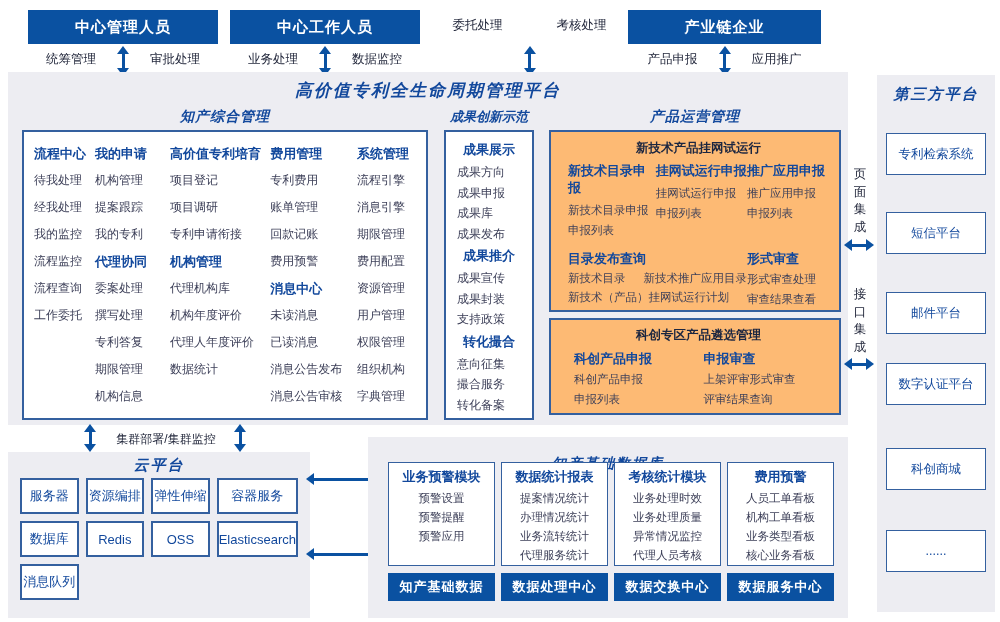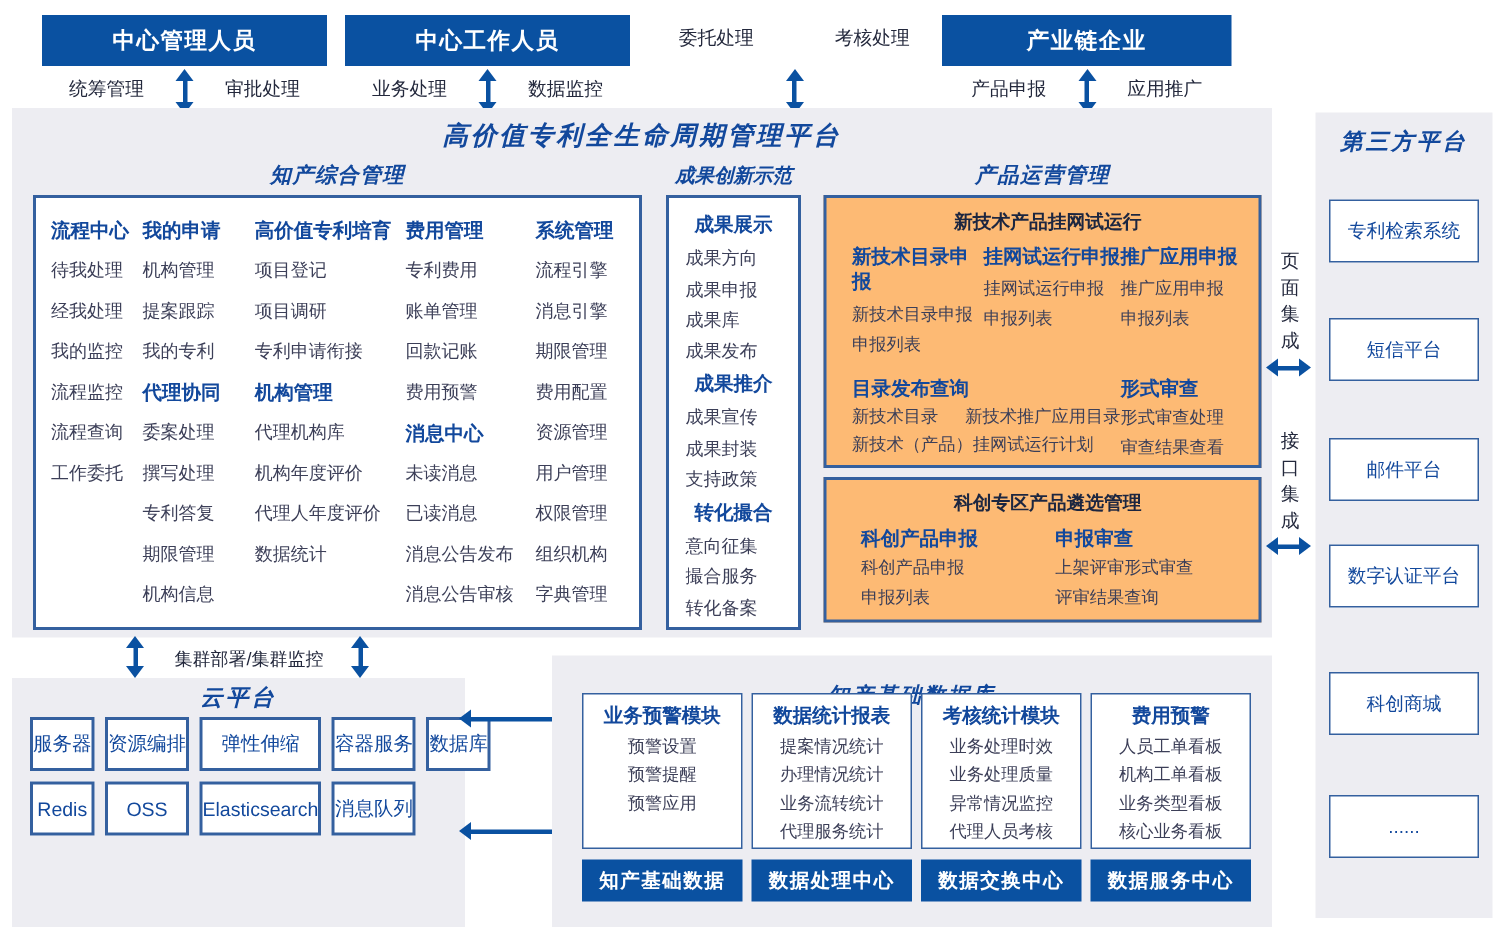--- a/index.html
+++ b/index.html
@@ -60,21 +60,21 @@
   .prow{display:flex;justify-content:space-between;margin-top:9px;}
   .cat-line{font-size:11.5px;color:var(--item);line-height:19px;white-space:nowrap;}
   .cat-line .sp{display:inline-block;width:18px;}
 
   
   .cluster-label{position:absolute;font-size:12px;color:var(--dark);}
 
   
   .panel{position:absolute;background:var(--panel);}
   .panel-title{text-align:center;font-size:15px;font-weight:700;font-style:italic;color:var(--head);letter-spacing:2px;}
-  .cloud-grid{position:absolute;left:12px;top:26px;width:278px;display:grid;grid-template-columns:repeat(5,1fr);gap:7px;}
+  .cloud-grid{position:absolute;left:12px;top:26px;width:278px;display:grid;grid-template-columns:repeat(4,1fr);gap:7px;}
   .cloud-grid .cloud-box{height:36px;background:#fff;border:2px solid var(--bd);display:flex;align-items:center;justify-content:center;font-size:13px;color:var(--head);white-space:nowrap;}
 
   
   .db-row{position:absolute;left:20px;right:14px;top:25px;display:flex;gap:6px;}
   .db-col{flex:1;display:flex;flex-direction:column;}
   .db-box{height:104px;background:#fff;border:1.5px solid var(--bd);padding-top:2px;text-align:center;}
   .db-box .ghead{line-height:24px;}
   .db-box .gitem{line-height:19px;font-size:11.5px;}
   .db-btn{margin-top:7px;height:28px;background:var(--blue);color:#fff;font-size:13px;font-weight:700;display:flex;align-items:center;justify-content:center;letter-spacing:1px;}
 

